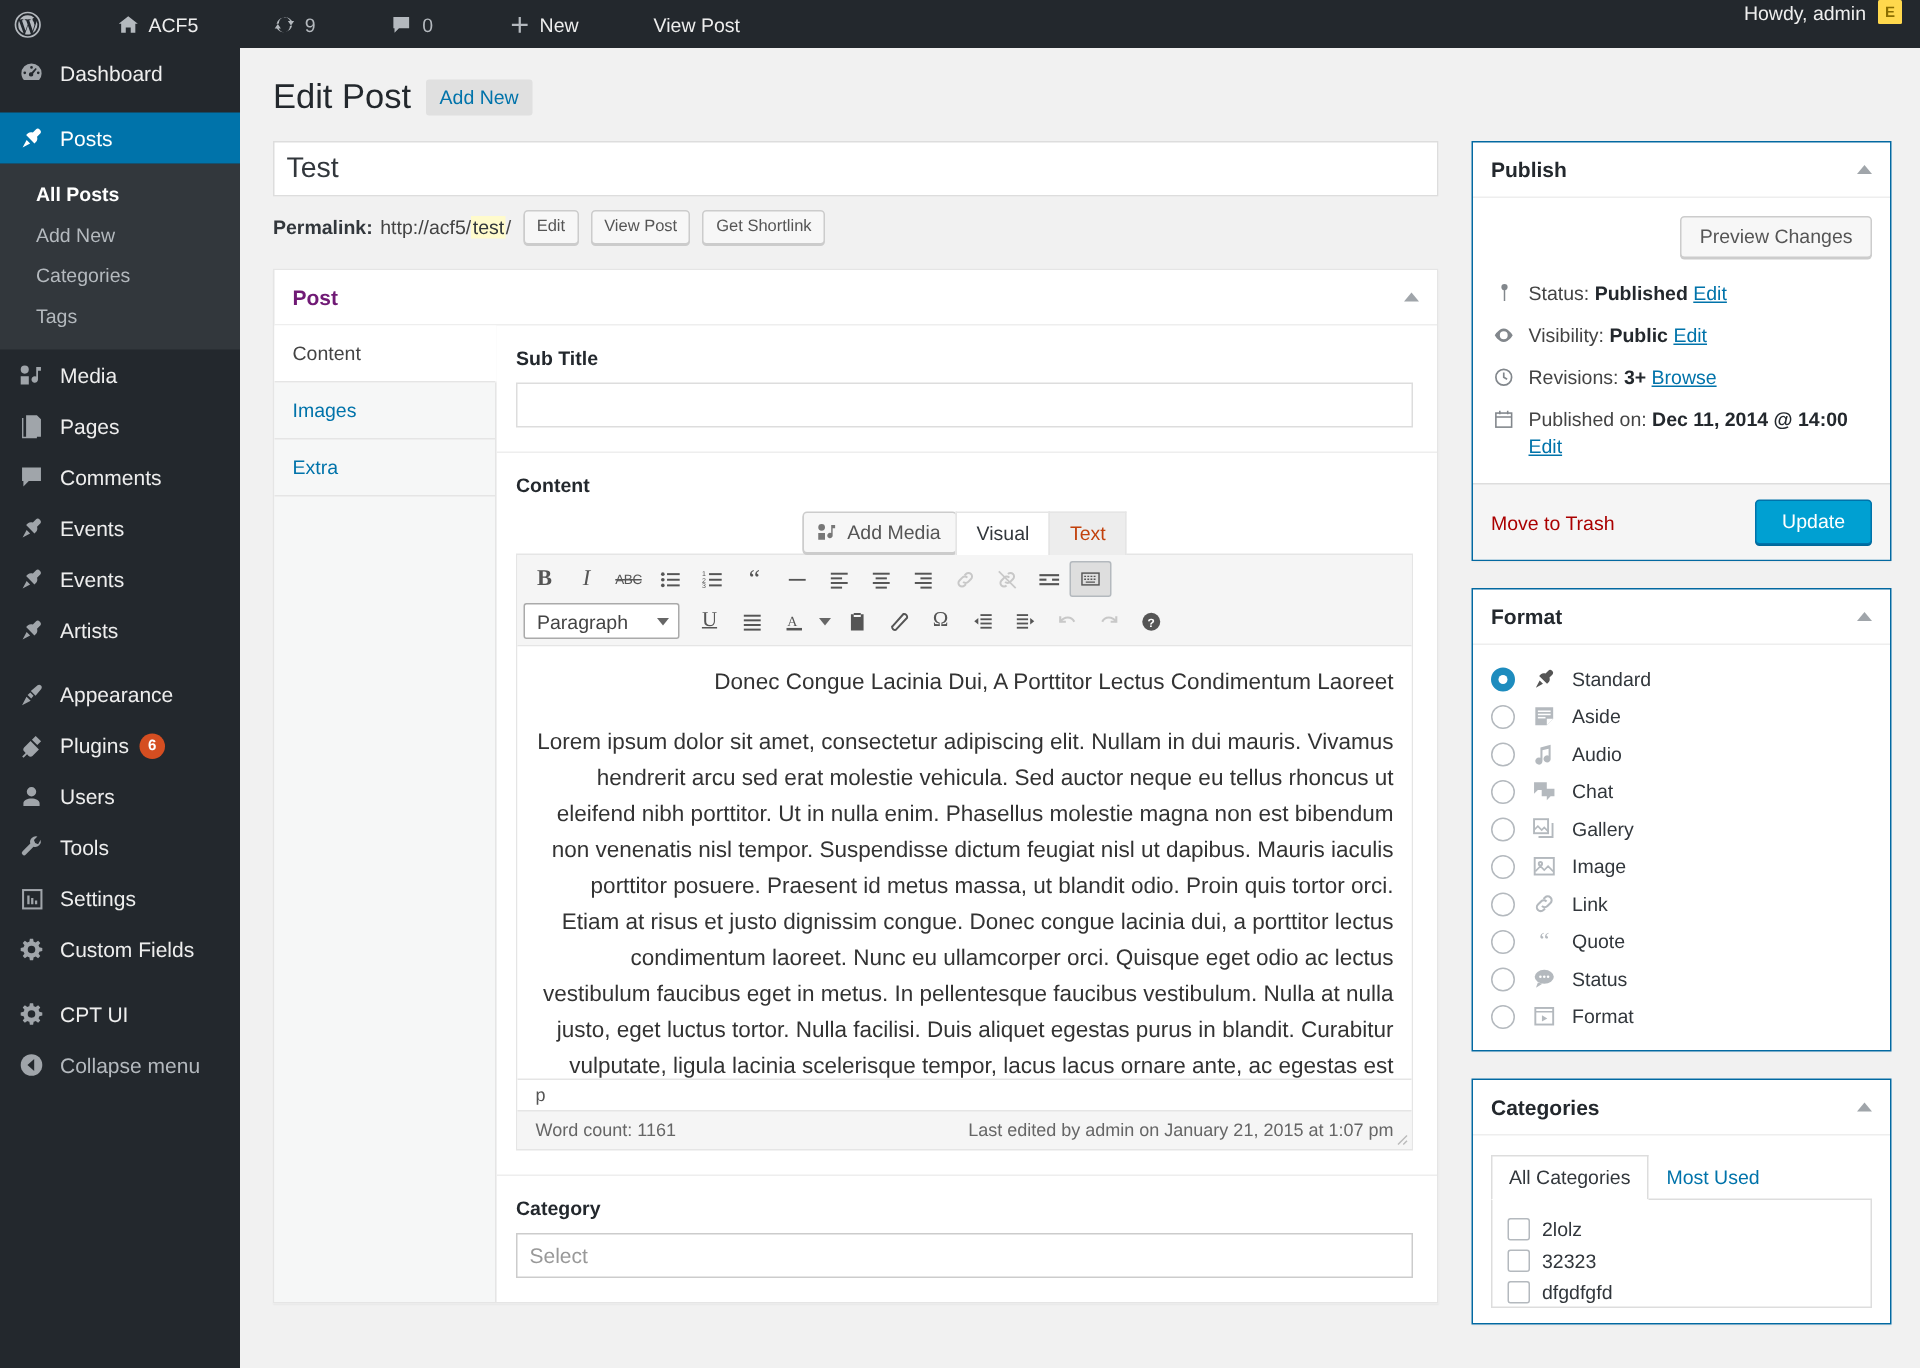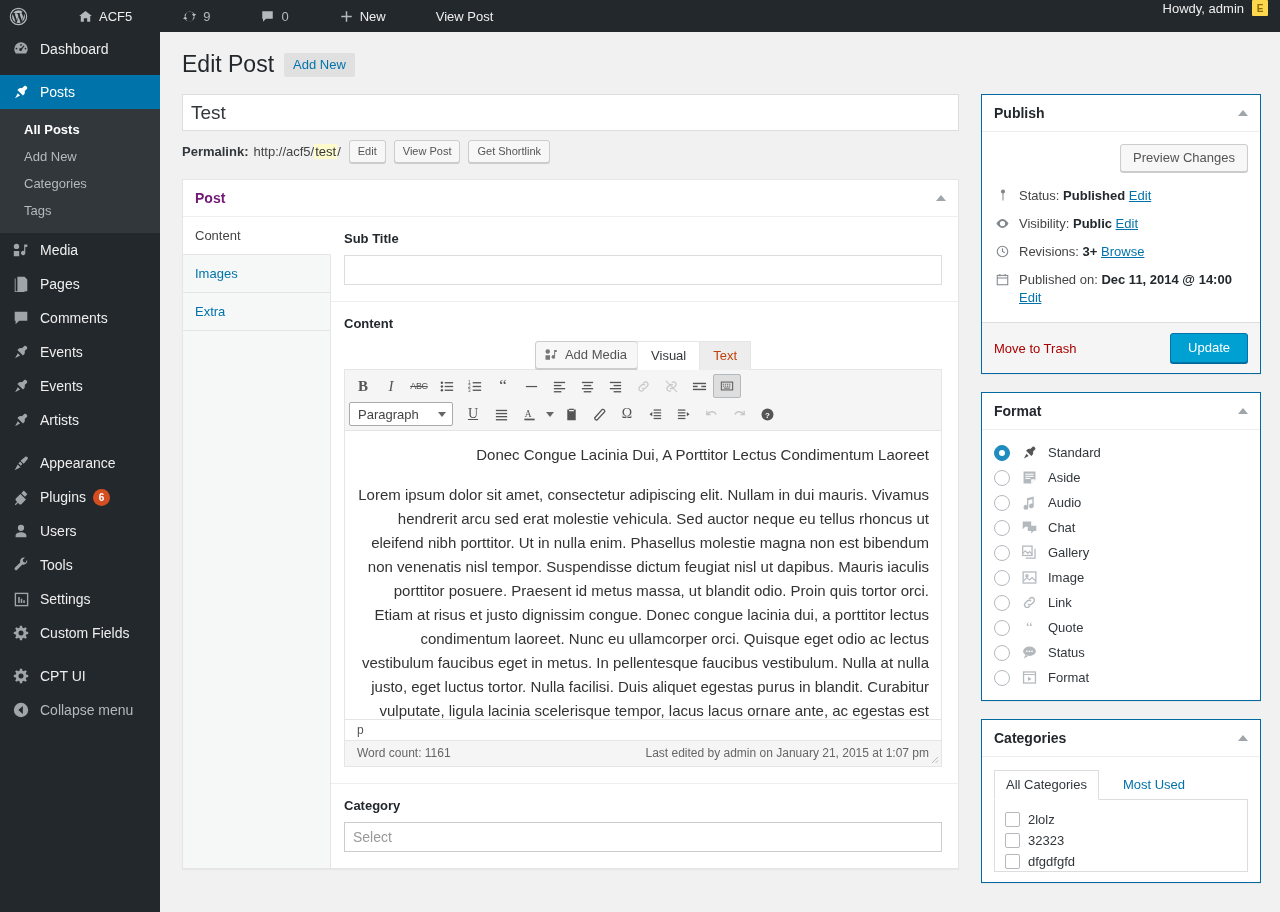--- a/index.html
+++ b/index.html
@@ -303,21 +303,21 @@
   .radio {
     width: 16px; height: 16px; border: 1px solid #b4b9be;
     border-radius: 50%; background: #fff; flex: 0 0 16px;
     display: flex; align-items: center; justify-content: center;
   }
   .radio.checked { border-color: #1e8cbe; background: #1e8cbe; }
   .radio.checked::after { content: ""; width: 6px; height: 6px; border-radius: 50%; background: #fff; }
   .fmt-icon { width: 20px; flex: 0 0 20px; color: #b4b9be; display:flex; align-items:center; justify-content:center; }
   .fmt-icon.on { color: #555; }
 
-  .cat-tabs { display: flex; border-bottom: 1px solid #ddd; margin-bottom: 0; gap: 12px; }
+  .cat-tabs { display: flex; border-bottom: 1px solid #ddd; margin-bottom: 0; }
   .cat-tab {
     font-size: 13px; padding: 6px 11px 7px; color: #0073aa;
     border: 1px solid transparent; border-bottom: none;
     position: relative; top: 1px;
   }
   .cat-tab.active {
     background: #fff; color: #32373c;
     border-color: #ddd; border-bottom: 1px solid #fff;
   }
   .cat-list {

